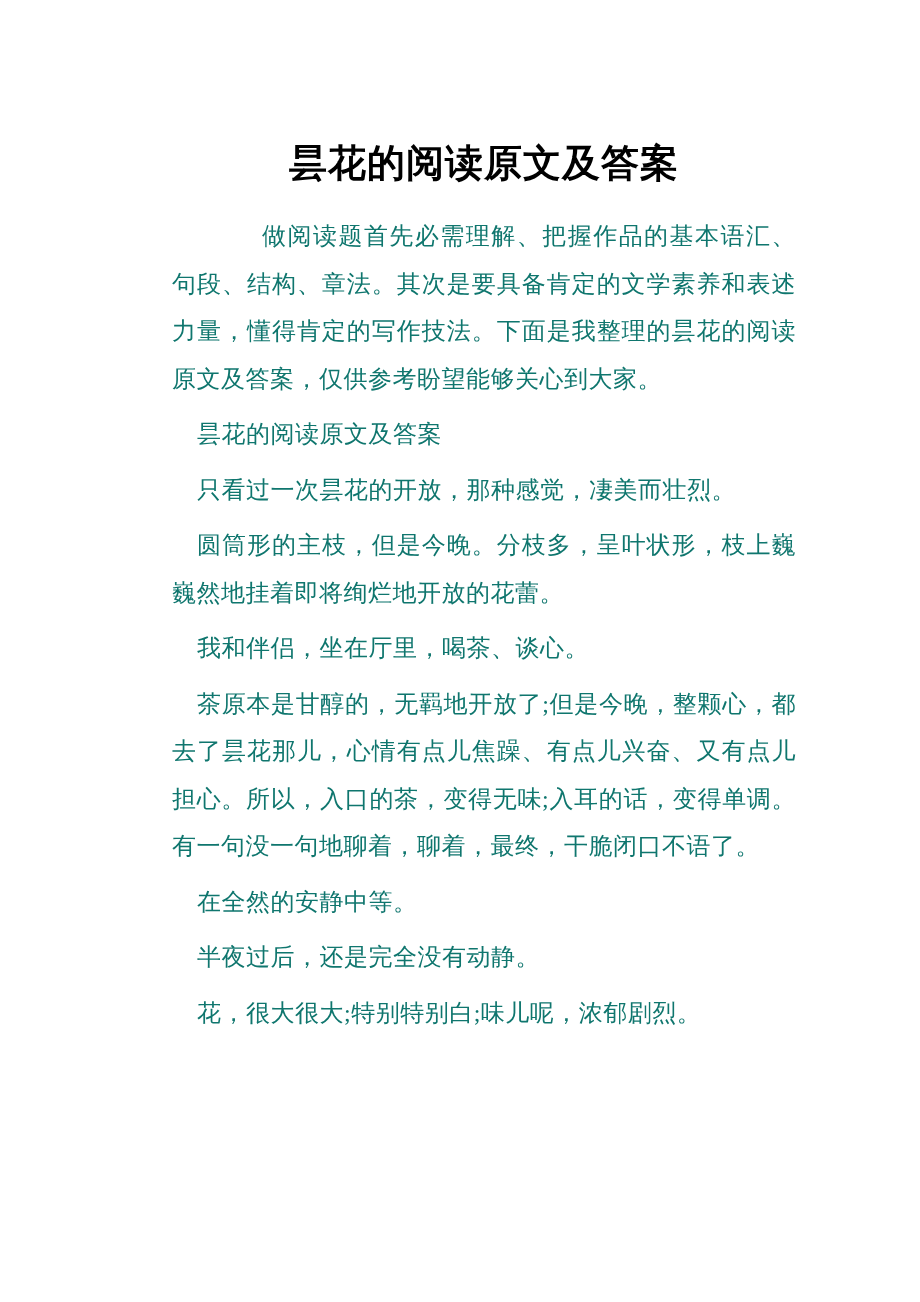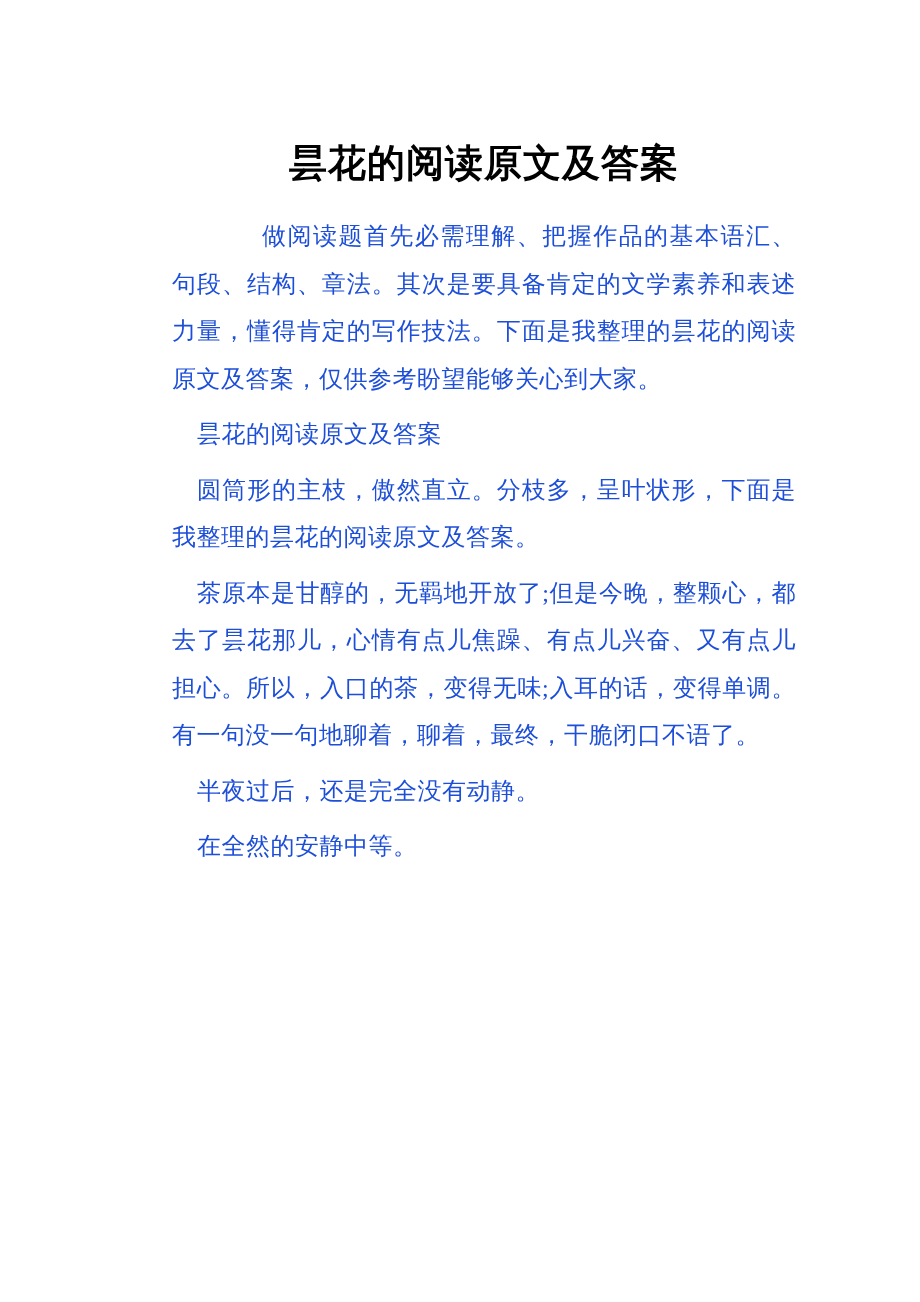--- a/index.html
+++ b/index.html
@@ -27,31 +27,34 @@
     font-family: "Liberation Sans", "DejaVu Sans", sans-serif;
   }
   .doc-body {
     width: 640px;
     margin: 22px auto 0 auto;
     font-size: 24px;
     line-height: 47.5px;
     letter-spacing: 0.5px;
     text-align: justify;
     text-justify: inter-character;
-    color: #1d4ed8;
+    color: #0f766e;
   }
   .para { text-indent: 25px; }
   .para.indent-large { text-indent: 90px; }
 </style>
 </head>
 <body>
 
 <div class="page">
   <h1 class="doc-title">昙花的阅读原文及答案</h1>
   <div class="doc-body" id="doc-body">
       <p class="para indent-large">做阅读题首先必需理解、把握作品的基本语汇、句段、结构、章法。其次是要具备肯定的文学素养和表述力量，懂得肯定的写作技法。下面是我整理的昙花的阅读原文及答案，仅供参考盼望能够关心到大家。</p>
       <p class="para indent-normal">昙花的阅读原文及答案</p>
-      <p class="para indent-normal">圆筒形的主枝，傲然直立。分枝多，呈叶状形，下面是我整理的昙花的阅读原文及答案。</p>
+      <p class="para indent-normal">只看过一次昙花的开放，那种感觉，凄美而壮烈。</p>
+      <p class="para indent-normal">圆筒形的主枝，但是今晚。分枝多，呈叶状形，枝上巍巍然地挂着即将绚烂地开放的花蕾。</p>
+      <p class="para indent-normal">我和伴侣，坐在厅里，喝茶、谈心。</p>
       <p class="para indent-normal">茶原本是甘醇的，无羁地开放了;但是今晚，整颗心，都去了昙花那儿，心情有点儿焦躁、有点儿兴奋、又有点儿担心。所以，入口的茶，变得无味;入耳的话，变得单调。有一句没一句地聊着，聊着，最终，干脆闭口不语了。</p>
+      <p class="para indent-normal">在全然的安静中等。</p>
       <p class="para indent-normal">半夜过后，还是完全没有动静。</p>
-      <p class="para indent-normal">在全然的安静中等。</p>
+      <p class="para indent-normal">花，很大很大;特别特别白;味儿呢，浓郁剧烈。</p>
     </div>
 </div>
 
 </body></html>

